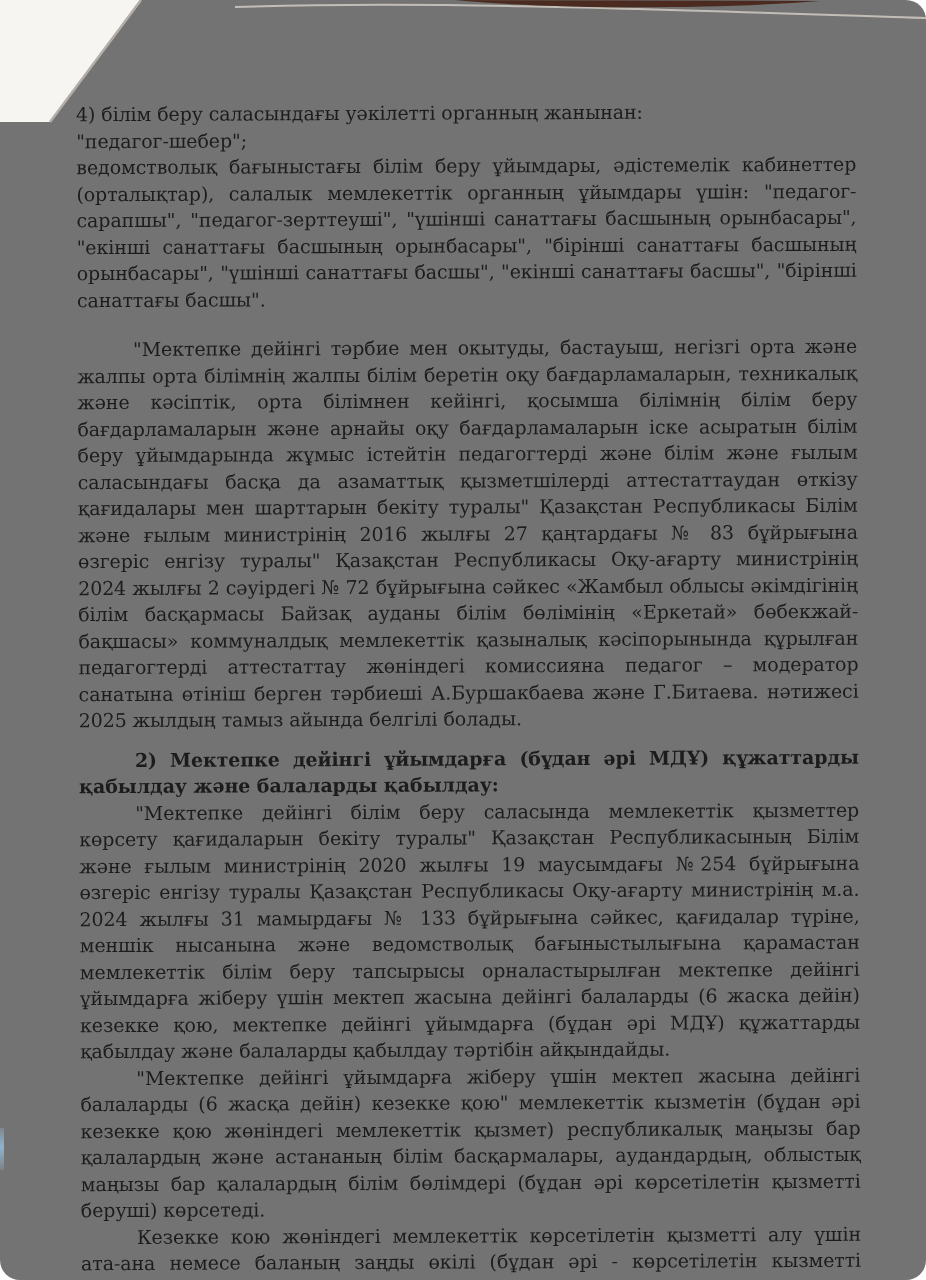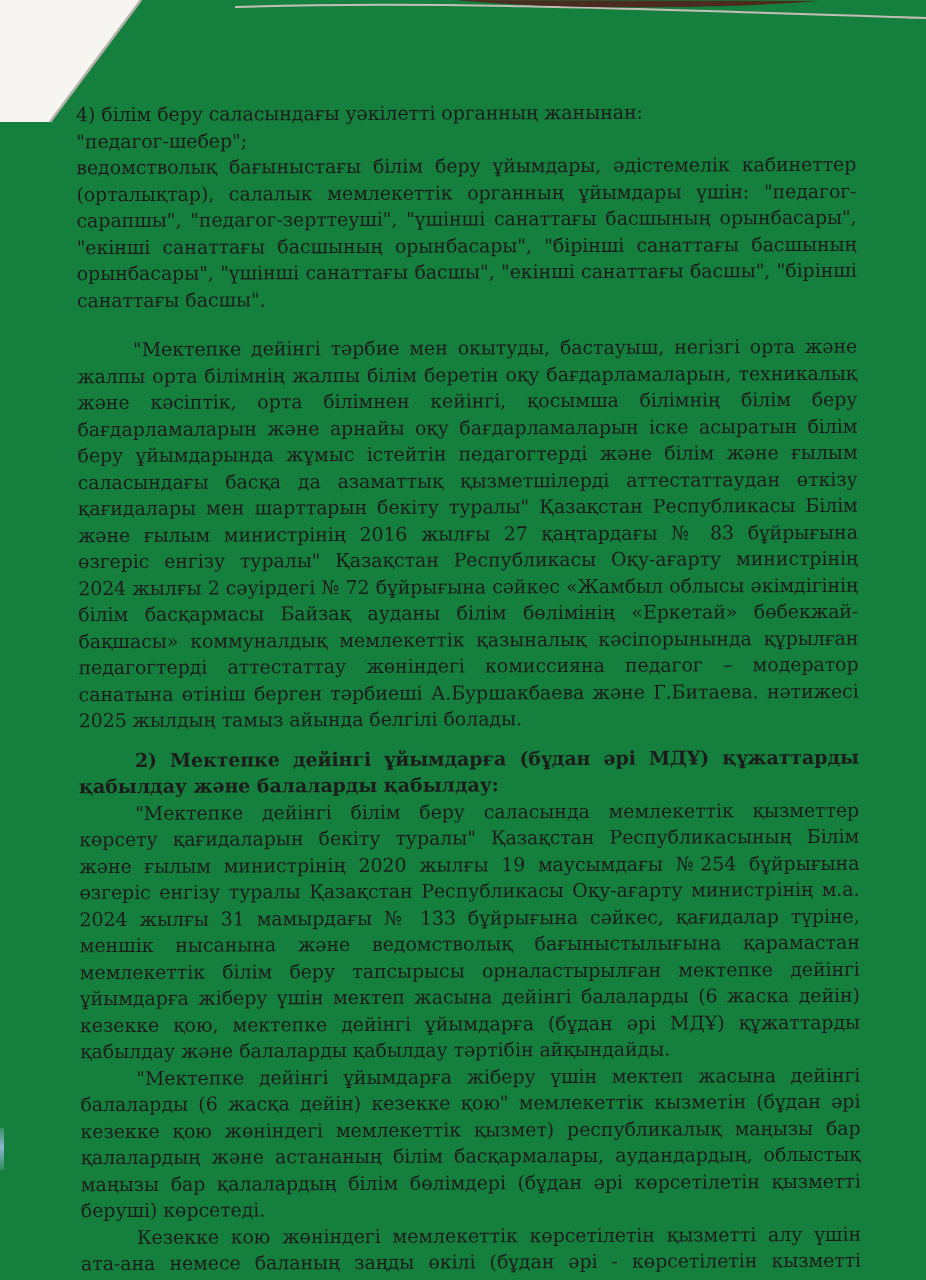--- a/index.html
+++ b/index.html
@@ -7,21 +7,22 @@
   }
   body {
     width: 926px; height: 1280px;
     background: #ffffff;
     position: relative;
     overflow: hidden;
     font-family: "DejaVu Serif", "Liberation Serif", serif;
   }
   .scan-page {
     position: absolute; inset: 0;
-    background: #15803d;
+    background: #737373;
+    border-radius: 20px;
   }
   .top-artifacts {
     position: absolute; left: 0; top: 0;
     pointer-events: none;
   }
   .blue-mark {
     position: absolute; left: 0; top: 1128;
     top: 1128px;
     width: 4px; height: 42px;
     background: linear-gradient(180deg, rgba(158,192,216,0.25), #8fb4d0 45%, rgba(158,192,216,0.2));

